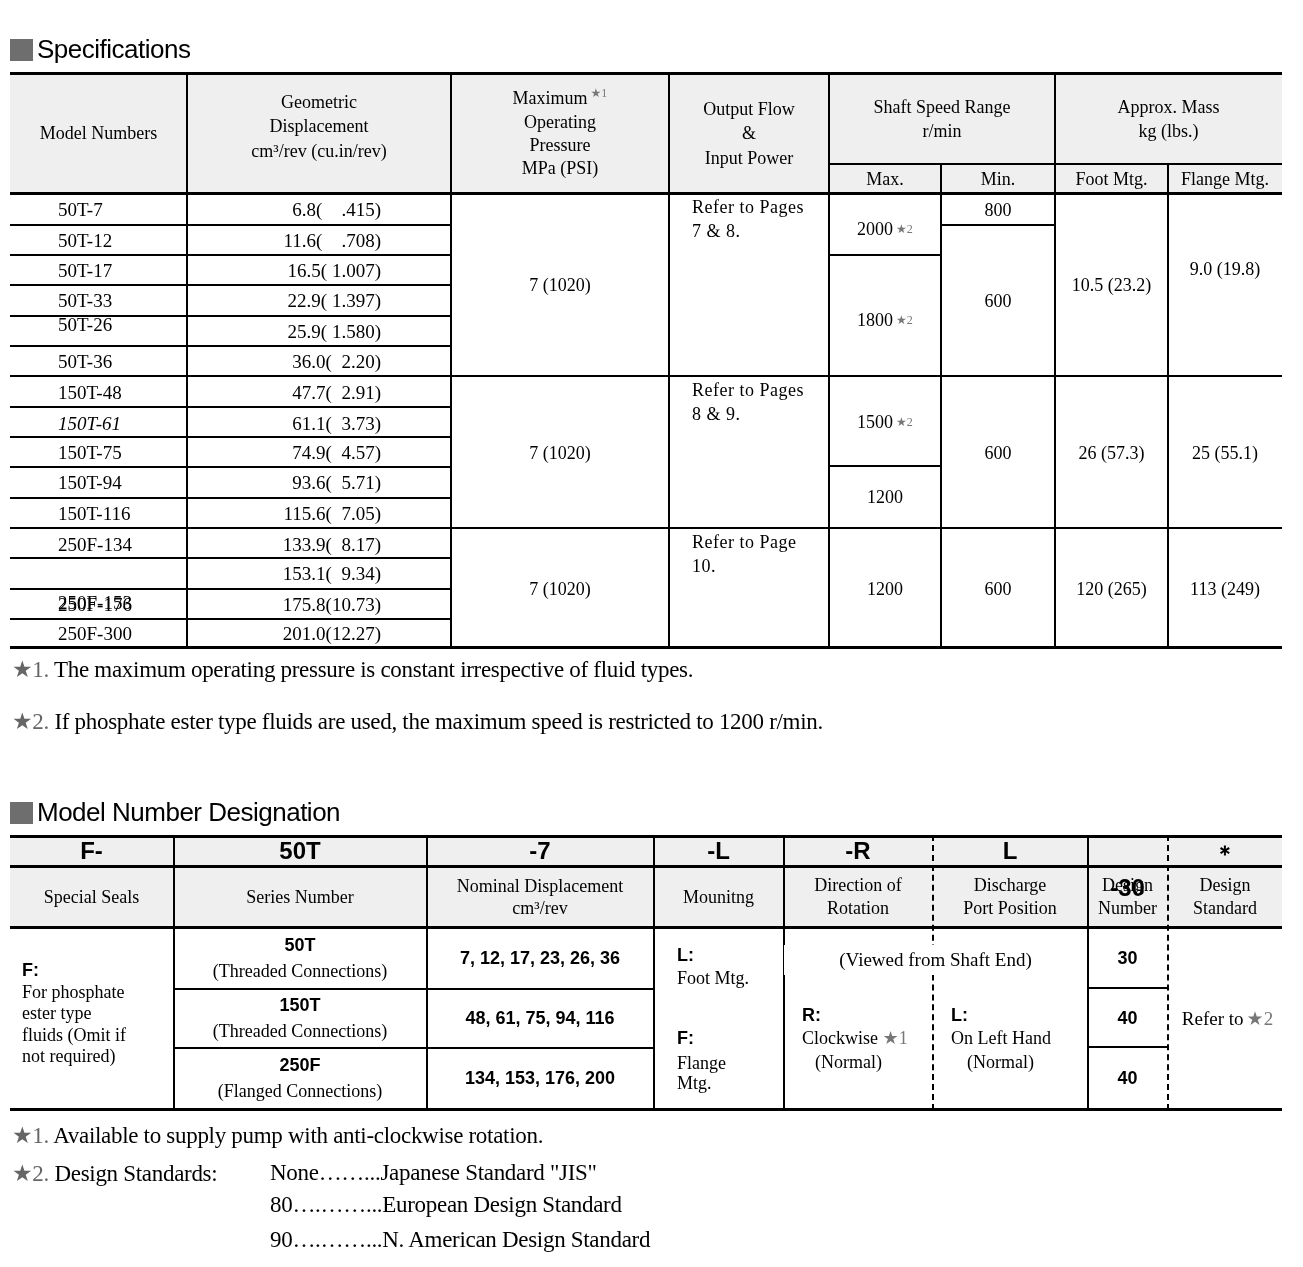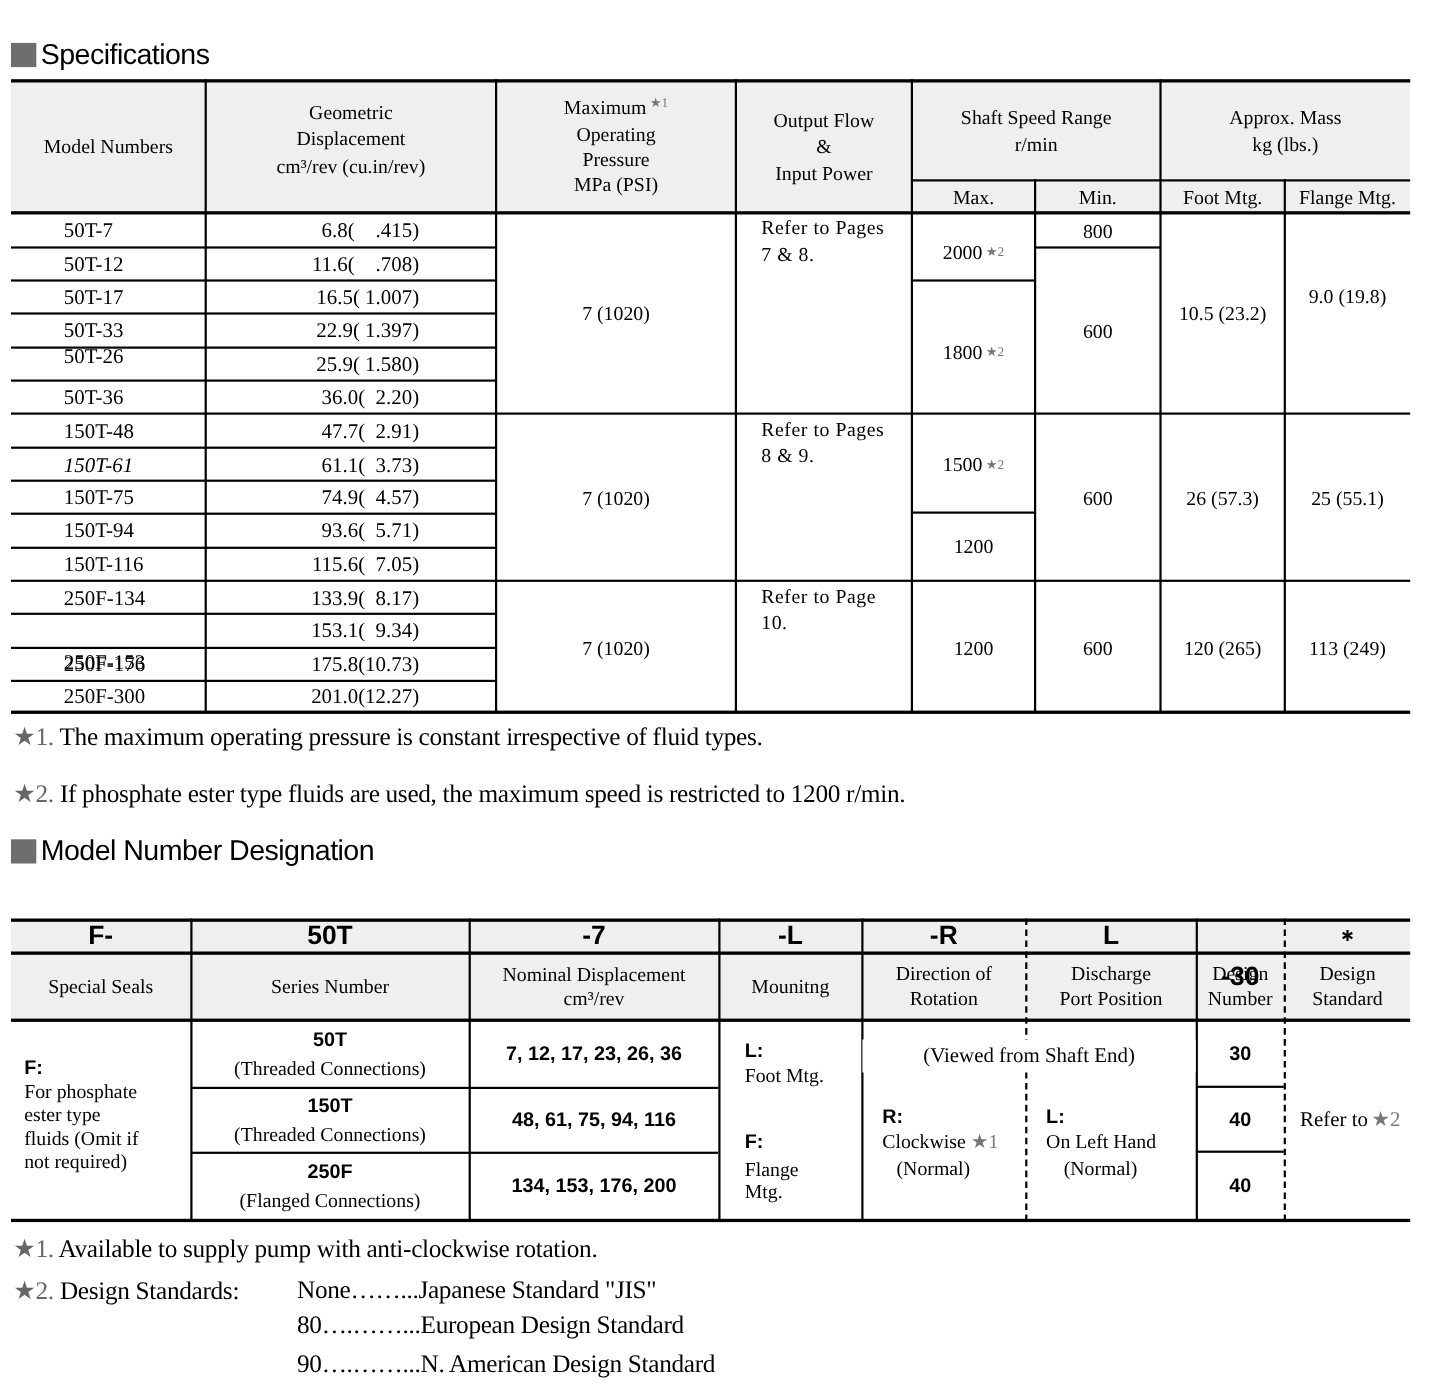--- a/index.html
+++ b/index.html
@@ -181,21 +181,21 @@
 
 <div class="note" style="top:656px;">
   <span class="st">★1.</span>
   <span>The maximum operating pressure is constant irrespective of fluid types.</span>
 </div>
 <div class="note" style="top:708px;">
   <span class="st">★2.</span>
   <span>If phosphate ester type fluids are used, the maximum speed is restricted to 1200 r/min.</span>
 </div>
 
-<div class="sec-title" style="top:758px;">
+<div class="sec-title" style="top:797px;">
   <span class="sq"></span>
   <span>Model Number Designation</span>
 </div>
 
 <div>
   <div class="abs hdr" style="left:10px; top:837px; width:1272px; height:90px;"></div>
 
   <div class="cell bold-sans" style="left:10px; top:837px; width:163px; height:28px; font-size:24px;">F-</div>
   <div class="cell bold-sans" style="left:174px; top:837px; width:252px; height:28px; font-size:24px;">50T</div>
   <div class="cell bold-sans" style="left:427px; top:837px; width:226px; height:28px; font-size:24px;">-7</div>

